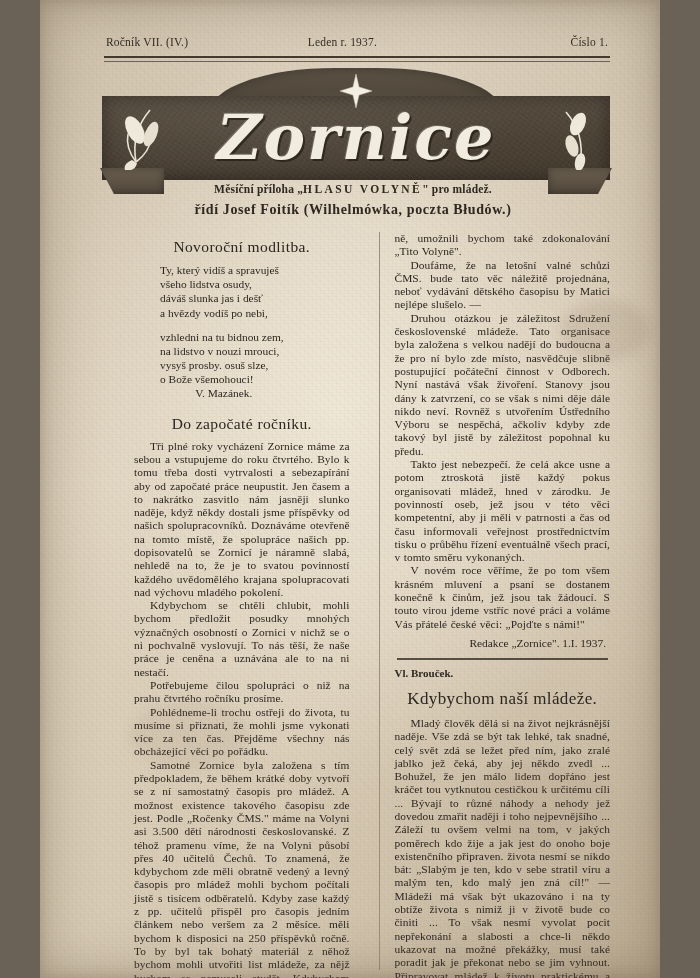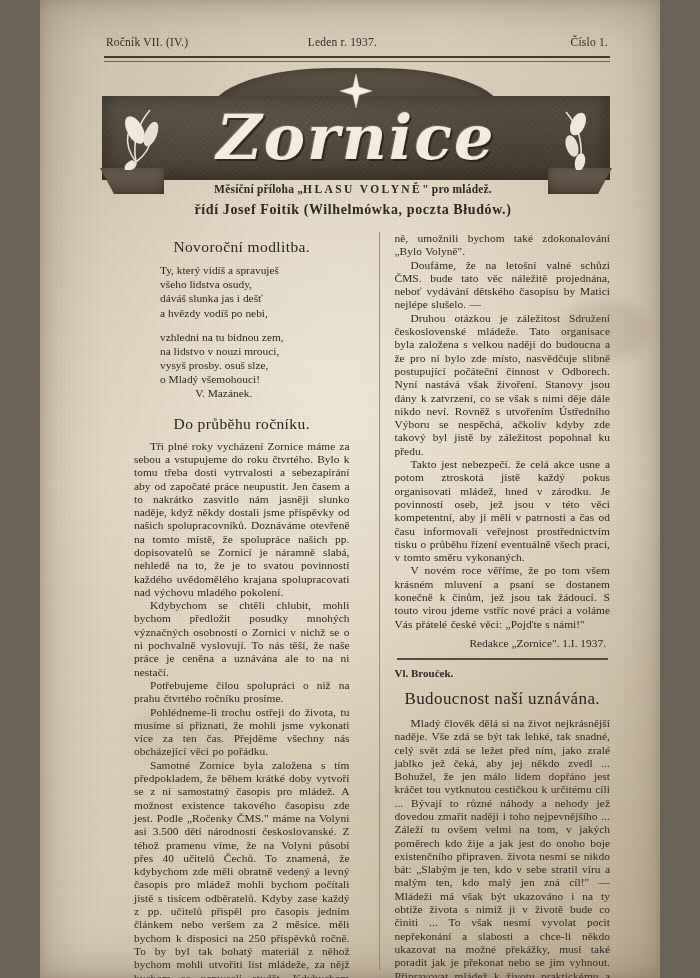--- a/index.html
+++ b/index.html
@@ -302,45 +302,45 @@
           <div class="stanza">
             <div>Ty, který vidíš a spravuješ</div>
             <div>všeho lidstva osudy,</div>
             <div>dáváš slunka jas i dešť</div>
             <div>a hvězdy vodíš po nebi,</div>
           </div>
           <div class="stanza">
             <div>vzhledni na tu bidnou zem,</div>
             <div>na lidstvo v nouzi mrouci,</div>
             <div>vysyš prosby. osuš slze,</div>
-            <div>o Mladý všemohouci!</div>
+            <div>o Bože všemohouci!</div>
           </div>
         </div>
         <div class="byline-right">V. Mazánek.</div>
 
-        <h2 class="art-title second">Do průběhu ročníku.</h2>
+        <h2 class="art-title second">Do započaté ročníku.</h2>
         <p class="body">Tři plné roky vycházení Zornice máme za sebou a vstupujeme do roku čtvrtého. Bylo k tomu třeba dosti vytrvalosti a sebezapírání aby od započaté práce neupustit. Jen časem a to nakrátko zasvitlo nám jasněji slunko naděje, když někdy dostali jsme příspěvky od našich spolupracovníků. Doznáváme otevřeně na tomto místě, že spolupráce našich pp. dopisovatelů se Zornicí je náramně slabá, nehledě na to, že je to svatou povinností každého uvědomělého krajana spolupracovati nad výchovu mladého pokolení.</p>
         <p class="body">Kdybychom se chtěli chlubit, mohli bychom předložit posudky mnohých význačných osobností o Zornici v nichž se o ni pochvalně vyslovují. To nás těší, že naše práce je ceněna a uznávána ale to na ni nestačí.</p>
         <p class="body">Potřebujeme čilou spolupráci o niž na prahu čtvrtého ročníku prosíme.</p>
         <p class="body">Pohlédneme-li trochu ostřeji do života, tu musíme si přiznati, že mohli jsme vykonati více za ten čas. Přejděme všechny nás obcházející věci po pořádku.</p>
         <p class="body">Samotné Zornice byla založena s tím předpokladem, že během krátké doby vytvoří se z ní samostatný časopis pro mládež. A možnost existence takového časopisu zde jest. Podle „Ročenky ČMS." máme na Volyni asi 3.500 dětí národnosti českoslovanské. Z téhož pramenu víme, že na Volyni působí přes 40 učitelů Čechů. To znamená, že kdybychom zde měli obratně vedený a levný časopis pro mládež mohli bychom počítali jistě s tisícem odběratelů. Kdyby zase každý z pp. učitelů přispěl pro časopis jedním článkem nebo veršem za 2 měsíce. měli bychom k disposici na 250 příspěvků ročně. To by byl tak bohatý materiál z něhož bychom mohli utvořiti list mládeže, za nějž bychom se nemuseli stydět. Kdybychom časopis tiskli v tiskárně „Hlas Volyně", měli bychom záruku, že list by byl vkusně a levně vypraven a tím, že bychom poskytli maličký výdělek tiskár-</p>
       </div>
 
       <div class="col right">
-        <p class="body cont">ně, umožnili bychom také zdokonalování „Bylo Volyně".</p>
+        <p class="body cont">ně, umožnili bychom také zdokonalování „Tito Volyně".</p>
         <p class="body">Doufáme, že na letošní valné schůzi ČMS. bude tato věc náležitě projednána, neboť vydávání dětského časopisu by Matici nejlépe slušelo. —</p>
         <p class="body">Druhou otázkou je záležitost Sdružení československé mládeže. Tato organisace byla založena s velkou nadějí do budoucna a že pro ní bylo zde místo, nasvědčuje slibně postupující počáteční činnost v Odborech. Nyní nastává však živoření. Stanovy jsou dány k zatvrzení, co se však s nimi děje dále nikdo neví. Rovněž s utvořením Ústředního Výboru se nespěchá, ačkoliv kdyby zde takový byl jistě by záležitost popohnal ku předu.</p>
         <p class="body">Takto jest nebezpečí. že celá akce usne a potom ztroskotá jistě každý pokus organisovati mládež, hned v zárodku. Je povinností oseb, jež jsou v této věci kompetentní, aby ji měli v patrnosti a čas od času informovali veřejnost prostřednictvím tisku o průběhu řízení eventuálně všech prací, v tomto směru vykonaných.</p>
         <p class="body">V novém roce věříme, že po tom všem krásném mluvení a psaní se dostanem konečně k činům, jež jsou tak žádoucí. S touto virou jdeme vstříc nové práci a voláme Vás přátelé české věci: „Pojďte s námi!"</p>
         <div class="sig-right">Redakce „Zornice". 1.I. 1937.</div>
 
         <div class="section-rule"></div>
 
         <div class="author-left">Vl. Brouček.</div>
-        <h2 class="art-title big">Budoucnost naší uznávána.</h2>
+        <h2 class="art-title big">Kdybychom naší mládeže.</h2>
         <p class="body">Mladý člověk dělá si na život nejkrásnější naděje. Vše zdá se být tak lehké, tak snadné, celý svět zdá se ležet před ním, jako zralé jablko jež čeká, aby jej někdo zvedl ... Bohužel, že jen málo lidem dopřáno jest kráčet tou vytknutou cestičkou k určitému cíli ... Bývají to různé náhody a nehody jež dovedou zmařit naději i toho nejpevnějšího ... Záleží tu ovšem velmi na tom, v jakých poměrech kdo žije a jak jest do onoho boje existenčního připraven. života nesmí se nikdo bát: „Slabým je ten, kdo v sebe stratil víru a malým ten, kdo malý jen zná cíl!" — Mládeži má však být ukazováno i na ty obtíže života s nimiž ji v životě bude co činiti ... To však nesmí vyvolat pocit nepřekonání a slabosti a chce-li někdo ukazovat na možné překážky, musí také poradit jak je překonat nebo se jim vyhnout. Připravovat mládež k životu praktickému a účelnému je odpovědný úkol, který připadá v prvé radě rodičům a učiteli. Tito v prvé řadě mají se snažit povahu dítěte důkladně poznat, aby šablonovitými direktivy neutlumili přirozený vývin duševní. Každy synek nemusí mít stejnou povahu a stejný úsudek</p>
       </div>
 
     </div>
   </div>
 
   <div class="blot" style="left:520px; top:300px; width:90px; height:60px;"></div>
   <div class="blot" style="left:90px; top:700px; width:120px; height:70px; opacity:.6;"></div>
   <div class="blot" style="left:430px; top:760px; width:140px; height:90px; opacity:.5;"></div>
   <div id="grain"></div>

